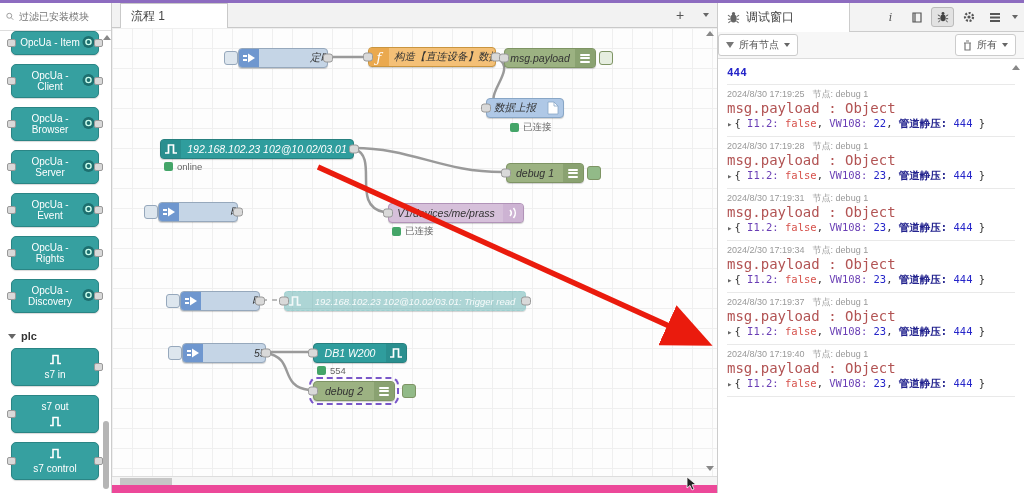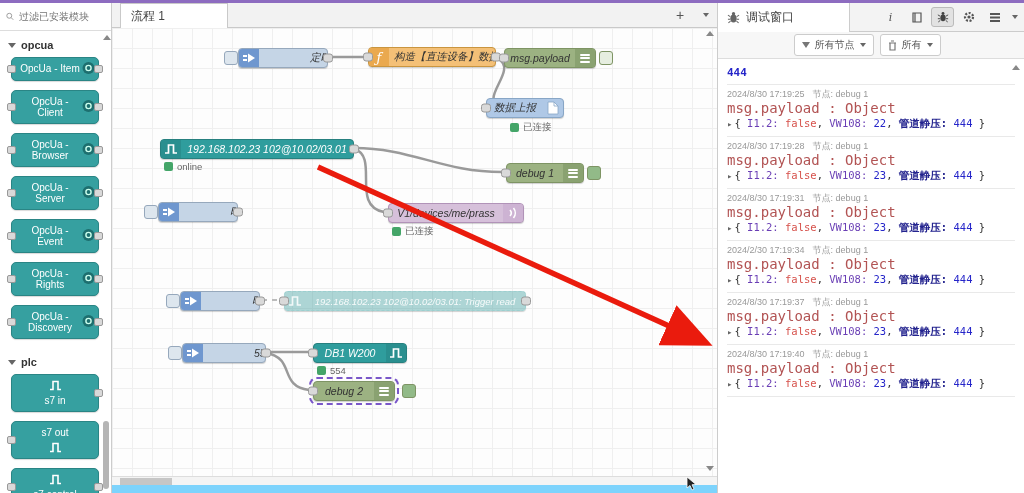--- a/index.html
+++ b/index.html
@@ -17,21 +17,21 @@
   .tri-dn { width:0;height:0;border-left:4px solid transparent;border-right:4px solid transparent;border-top:5px solid #888; }
   .pal-cat { display:flex; align-items:center; gap:5px; font-size:11px; font-weight:bold; color:#333; padding:8px 0 6px 8px; }
   .catcaret { width:0;height:0;border-left:4px solid transparent;border-right:4px solid transparent;border-top:5px solid #666; }
   .pnode { position:relative; width:88px; margin:0 0 9px 11px; background:#36a0a0; border:1px solid #2a8585; border-radius:5px; color:#fff; font-size:10px; text-align:center; padding:5px 18px 5px 8px; min-height:24px; box-shadow:0 1px 1px rgba(0,0,0,.15); }
   .pnode.s7 { padding:5px 8px; display:flex; align-items:center; gap:4px;flex-direction:column; }
   .pnode .badge { position:absolute; right:3px; top:50%; transform:translateY(-50%); }
   .pport { position:absolute; width:9px; height:8px; background:#d9d9d9; border:1px solid #999; border-radius:2px; top:50%; transform:translateY(-50%); }
   .pport.l { left:-5px; } .pport.r { right:-5px; }
 
   
-  .canvas { position:absolute; left:112px; top:3px; width:606px; height:490px; background:#7dd3fc; border-right:1px solid #ccc; }
+  .canvas { position:absolute; left:112px; top:3px; width:606px; height:490px; background:#ec4899; border-right:1px solid #ccc; }
   .tabbar { height:25px; background:#f2f2f2; border-bottom:1px solid #c9c9c9; position:relative; }
   .tab { position:absolute; left:8px; top:0; width:108px; height:25px; background:#fff; border:1px solid #c9c9c9; border-bottom:none; font-size:12px; color:#444; line-height:24px; padding-left:10px; }
   .tab-plus { position:absolute; right:28px; top:3px; width:18px; height:18px; text-align:center; font-size:14px; color:#555; line-height:18px; }
   .tab-caret { position:absolute; right:8px; top:10px; }
   .flow { position:relative; width:100%; height:457px; background-color:#fdfdfd;
           background-image:linear-gradient(#efefef 1px,transparent 1px),linear-gradient(90deg,#efefef 1px,transparent 1px);
           background-size:20px 20px; overflow:hidden; }
   svg.wires { position:absolute; left:0; top:0; z-index:1; }
   .node { position:absolute; height:20px; border-radius:4px; font-size:10.5px; font-style:italic; color:#333; display:flex; align-items:center; z-index:2; box-shadow:0 1px 1px rgba(0,0,0,.18); }
   .node .lbl { flex:1; text-align:center; white-space:nowrap; padding:0 5px; overflow:hidden; }
@@ -63,21 +63,21 @@
   .vscroll-top { position:absolute; right:3px; top:3px; }
   .vscroll-bot { position:absolute; right:3px; bottom:14px; }
 
   
   .panel { position:absolute; left:718px; top:3px; width:306px; height:490px; background:#fff; z-index:4; }
   .panel-head { height:29px; background:#f3f3f3; border-bottom:1px solid #ccc; position:relative; }
   .panel-tab { position:absolute; left:0; top:0; width:132px; height:29px; background:#fff; border-right:1px solid #ccc; display:flex; align-items:center; gap:6px; padding-left:9px; font-size:12px; color:#444; }
   .tools { position:absolute; right:6px; top:4px; display:flex; gap:3px; align-items:center; }
   .tbtn { width:23px; height:20px; border:1px solid transparent; border-radius:3px; display:flex; align-items:center; justify-content:center; font-size:11px; color:#555; }
   .tbtn.active { background:#e2e2e2; border-color:#bbb; }
-  .filterrow { height:27px; background:#f7f7f7; border-bottom:1px solid #ddd; display:flex; justify-content:center; align-items:center; gap:6px; padding-right:8px; }
+  .filterrow { height:27px; background:#f7f7f7; border-bottom:1px solid #ddd; display:flex; justify-content:space-between; align-items:center; gap:6px; padding-right:8px; }
   .fbtn { display:flex; align-items:center; gap:5px; background:#fff; border:1px solid #ccc; border-radius:3px; font-size:10px; color:#555; padding:3px 7px; }
   .funnel { width:0;height:0;border-left:4px solid transparent;border-right:4px solid transparent;border-top:6px solid #777; }
   .caret { width:0;height:0;border-left:3.5px solid transparent;border-right:3.5px solid transparent;border-top:4px solid #666; }
   .msgs { position:relative; padding:0 9px; height:420px; overflow:hidden; }
   .partial { font-family:"DejaVu Sans Mono",monospace; font-size:11px; font-weight:bold; color:#2525c9; padding:7px 0 5px; border-bottom:1px solid #e9e9e9; }
   .msg { border-bottom:1px solid #e9e9e9; padding:3px 0 4px; }
   .meta { font-size:9px; color:#999; line-height:12px; }
   .meta .nd { margin-left:8px; }
   .pl { font-family:"DejaVu Sans Mono",monospace; font-size:14px; color:#b25353; line-height:12px; margin-top:2px; }
   .pd { font-family:"DejaVu Sans Mono",monospace; font-size:10.5px; line-height:15px; margin-top:2px; color:#333; }
@@ -98,24 +98,20 @@
   <div class="topbar"></div>
 
   <div class="palette">
     <div class="pal-search">
       <svg width="11" height="11" viewBox="0 0 11 11">
           <circle cx="4.5" cy="4.5" r="3.4" fill="none" stroke="#999" stroke-width="1.3"></circle>
           <line x1="7" y1="7" x2="10" y2="10" stroke="#999" stroke-width="1.3"></line>
         </svg>
       <input type="text" placeholder="过滤已安装模块" style="">
     </div>
-    <div class="pal-cat">
-      <span class="catcaret"></span>
-      <span>opcua</span>
-    </div>
 
     <div class="pnode"><span class="pport l"></span><span>OpcUa - Item</span><span class="badge"><svg width="13" height="13">
             <circle cx="6.5" cy="6.5" r="6" fill="#1d6f6f"></circle>
             <circle cx="6.5" cy="6.5" r="2.6" fill="none" stroke="#cfe" stroke-width="1.4"></circle>
           </svg></span><span class="pport r"></span></div>
     <div class="pnode"><span class="pport l"></span><span>OpcUa - Client</span><span class="badge"><svg width="13" height="13">
             <circle cx="6.5" cy="6.5" r="6" fill="#1d6f6f"></circle>
             <circle cx="6.5" cy="6.5" r="2.6" fill="none" stroke="#cfe" stroke-width="1.4"></circle>
           </svg></span><span class="pport r"></span></div>
     <div class="pnode"><span class="pport l"></span><span>OpcUa - Browser</span><span class="badge"><svg width="13" height="13">

